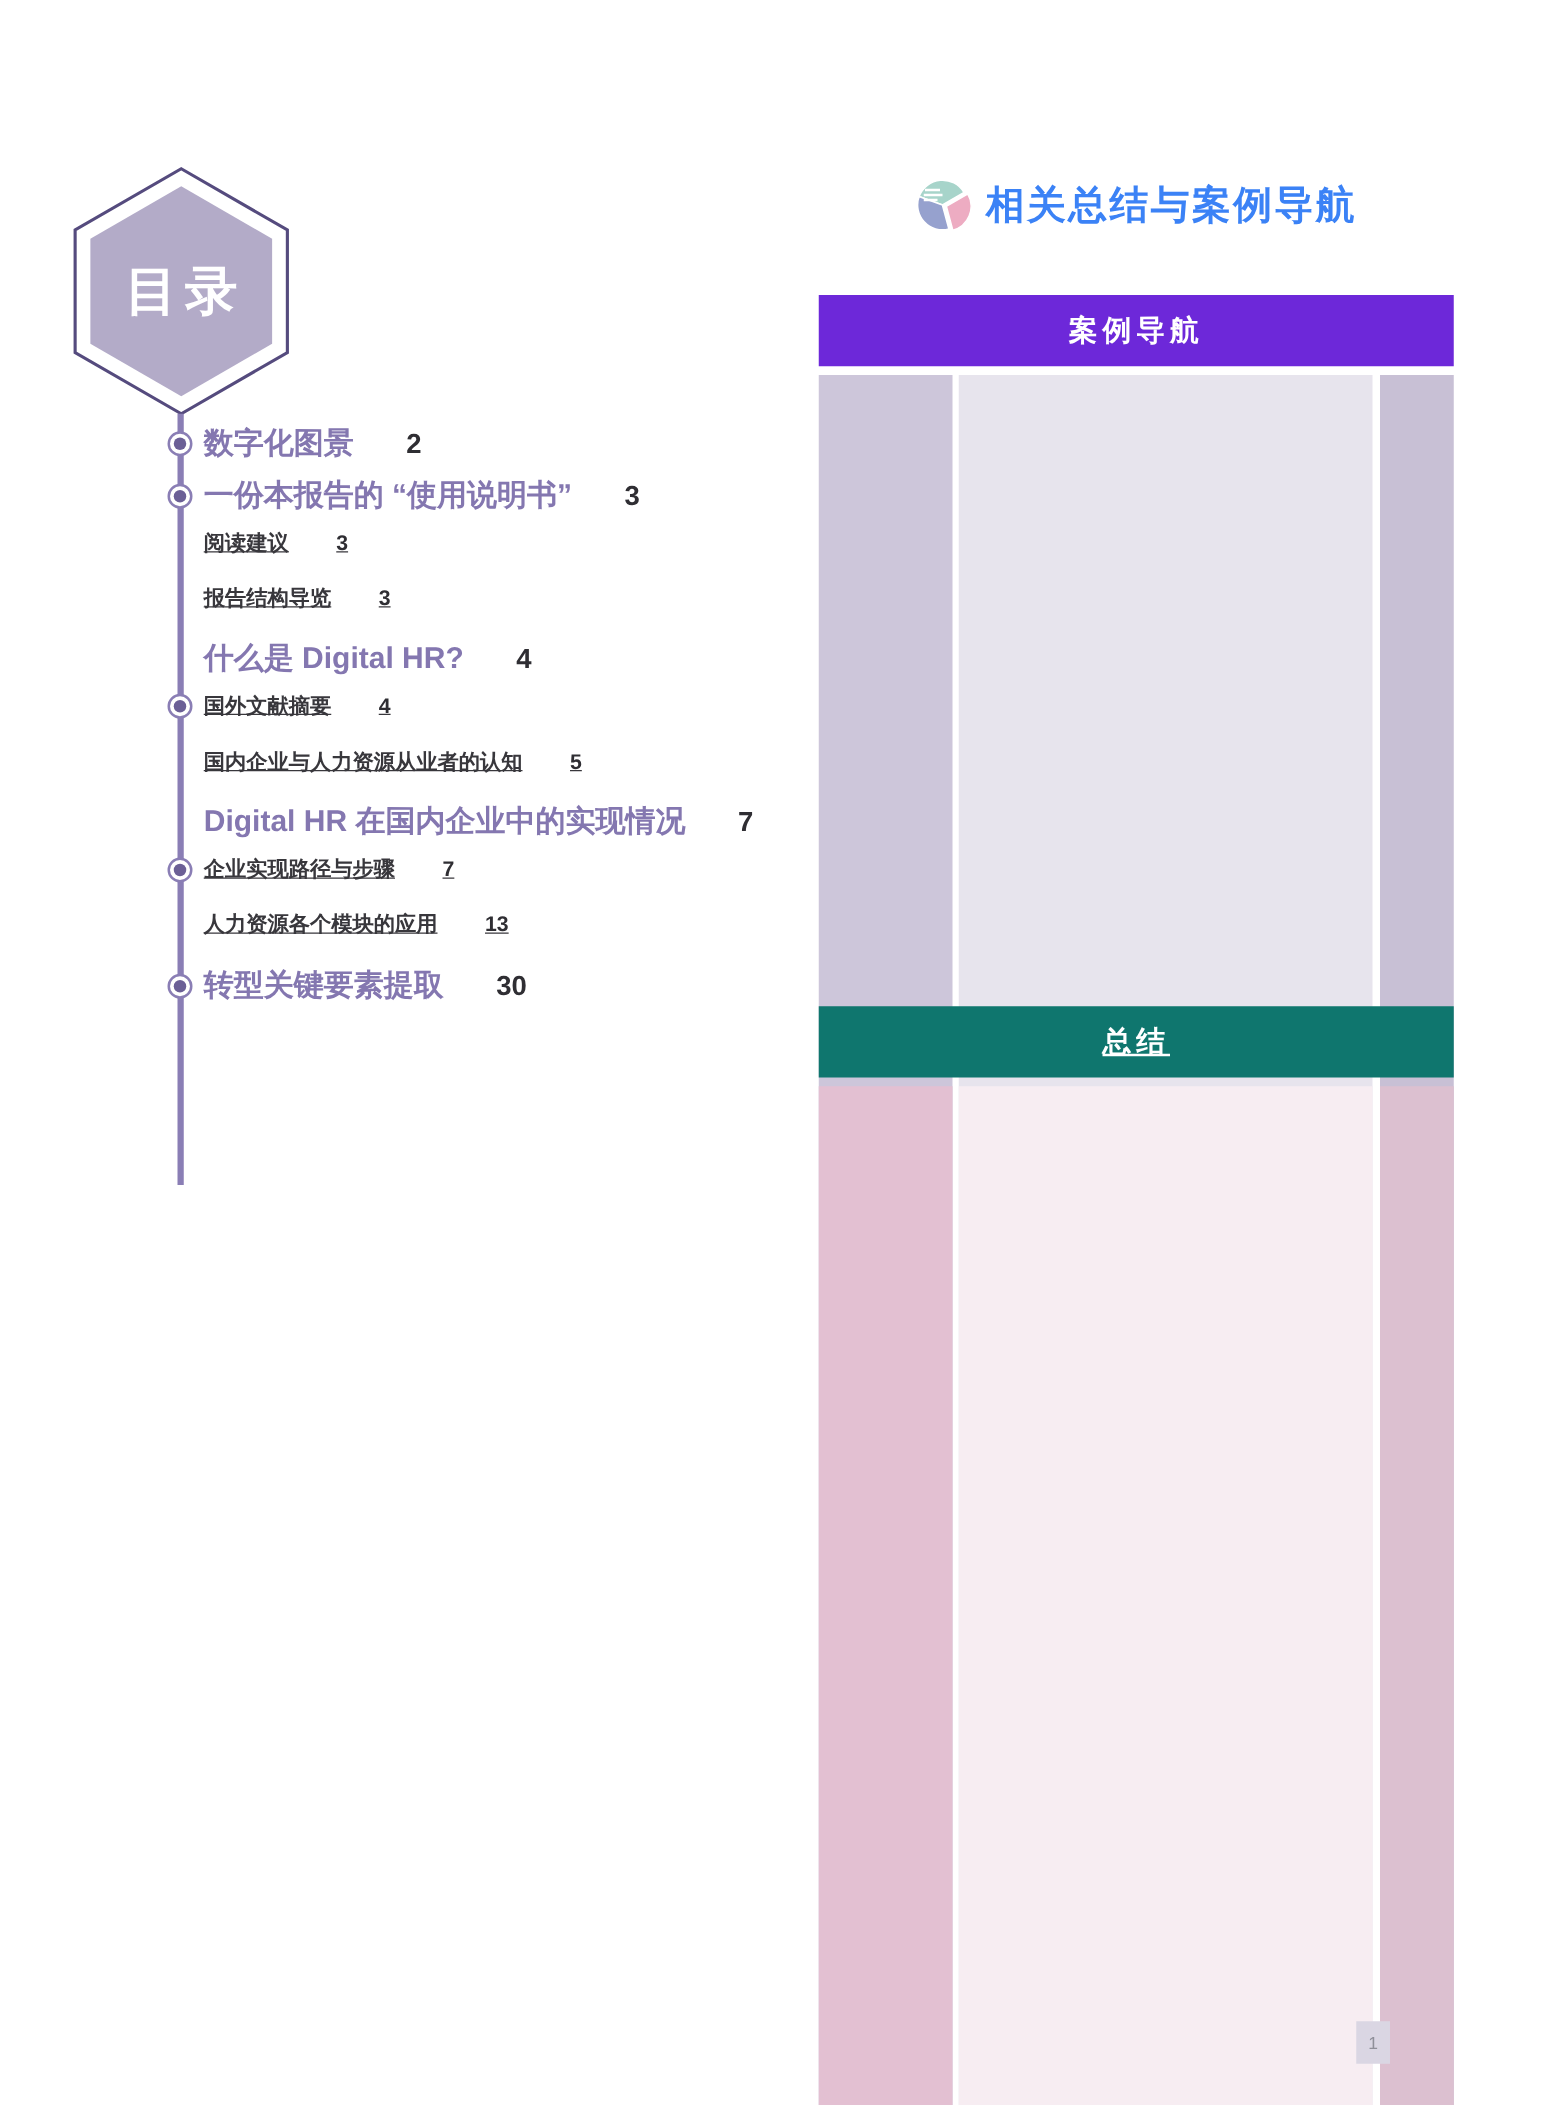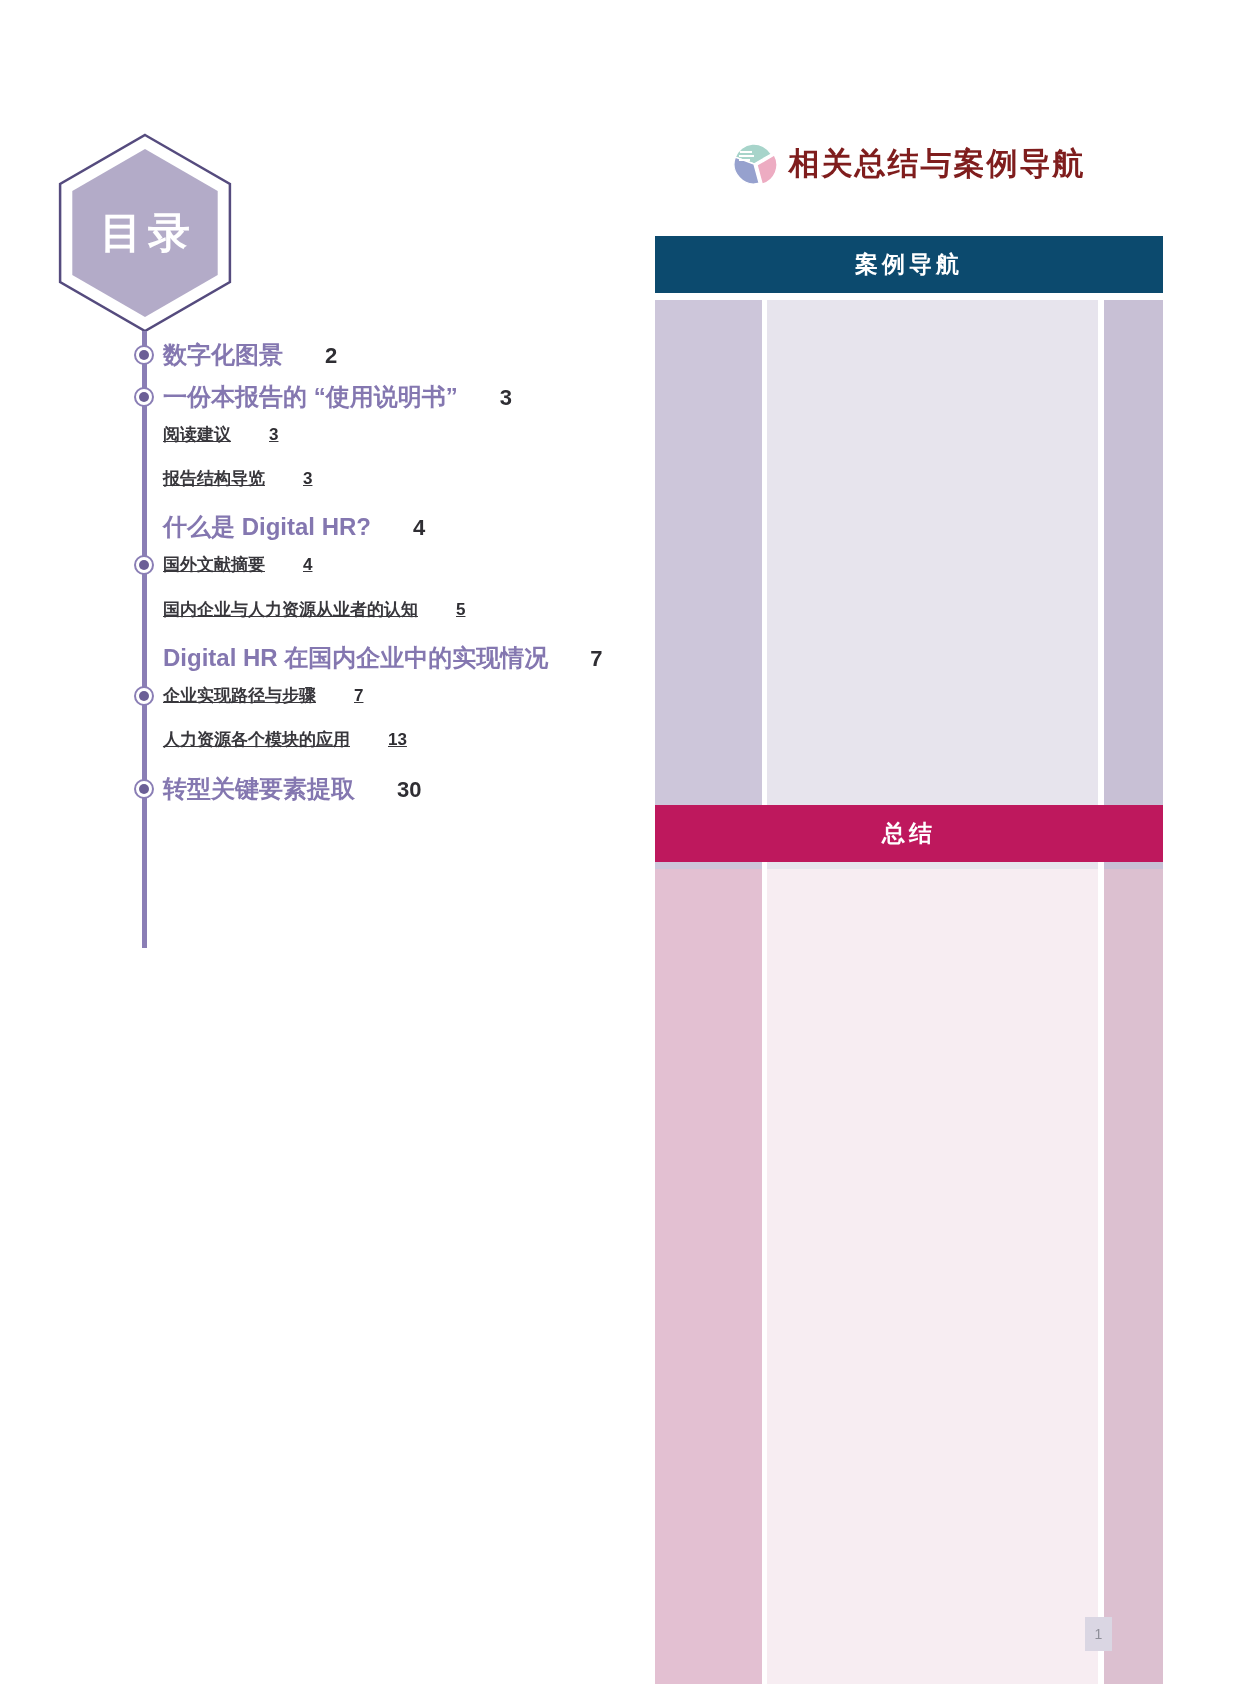--- a/index.html
+++ b/index.html
@@ -32,30 +32,30 @@
   .bullet { display:none; position:absolute; left:-29px; top:50%; transform:translateY(-50%);
             width:20px; height:20px; border-radius:50%; border:2px solid #8a7eb5; background:#ffffff;
             align-items:center; justify-content:center; }
   .toc-row.has-bullet .bullet { display:flex; }
   .bullet .dot { width:10px; height:10px; border-radius:50%; background:#6b5f96; }
 
   
   .section-head { position:absolute; left:655px; top:138px; width:508px; height:52px;
                   display:flex; align-items:center; justify-content:center; gap:12px; }
   .section-head h2 { font-family:"DejaVu Serif","Liberation Serif",serif;
-                     font-size:31px; font-weight:bold; color:#7f1d1d; letter-spacing:2px; white-space:nowrap; }
+                     font-size:31px; font-weight:bold; color:#3b82f6; letter-spacing:2px; white-space:nowrap; }
 
   
   .tbl { position:absolute; left:655px; width:508px; }
   .tbl.case { top:236px; }
   .tbl.summary { top:805px; }
   .tbl-head { height:57px; display:flex; align-items:center; justify-content:center;
               color:#ffffff; font-size:23px; font-weight:bold; letter-spacing:4px; margin-bottom:7px; }
-  .case .tbl-head { background:#0c4a6e; }
-  .summary .tbl-head { background:#be185d; }
+  .case .tbl-head { background:#6d28d9; }
+  .summary .tbl-head { background:#0f766e;text-decoration:underline; }
   .tbl-row { display:flex; margin-bottom:5px; min-height:42px; }
   .cell { display:flex; align-items:center; }
   .cell.label { width:107px; justify-content:center; font-size:17px; font-weight:bold;
                 color:#3a3640; margin-right:5px; text-align:center; padding:8px 4px; }
   .cell.desc { flex:1; padding:9px 12px 9px 18px; font-size:17px; color:#4b4a51;
                line-height:1.6; margin-right:6px; }
   .cell.page { width:59px; justify-content:center; font-size:22px; font-weight:bold; color:#2f2d33; }
   .case .cell.label { background:#cdc6da; }
   .case .cell.desc  { background:#e7e4ed; }
   .case .cell.page  { background:#c8c0d5; }

